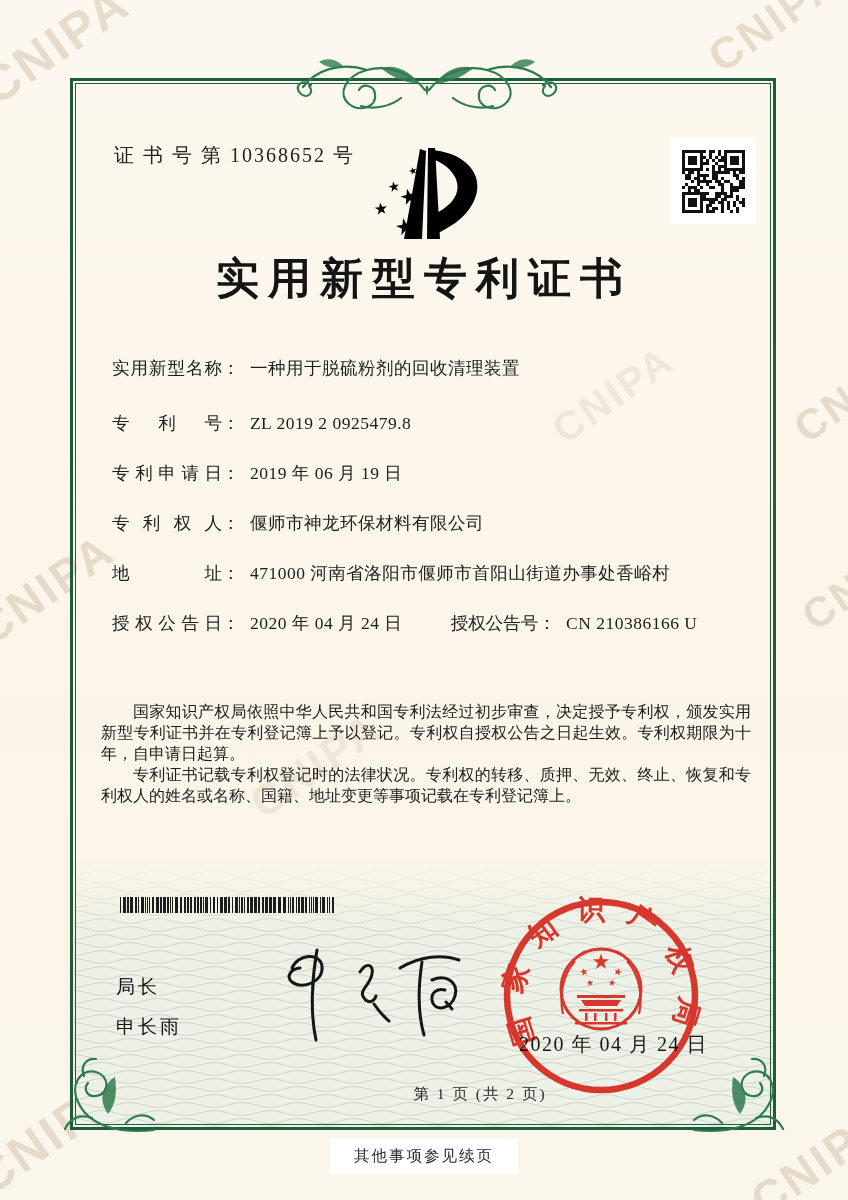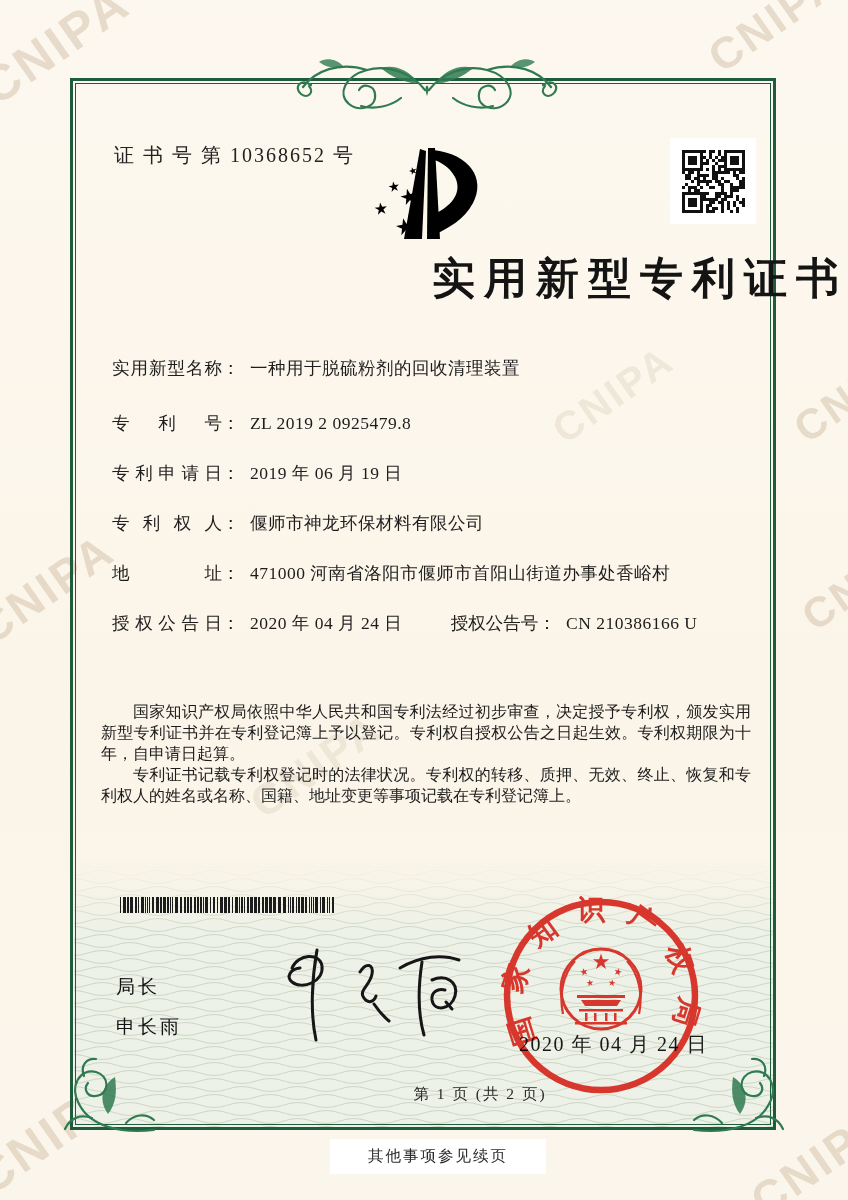--- a/index.html
+++ b/index.html
@@ -15,39 +15,39 @@
   .wm.faint{color:rgba(208,196,172,.30)}
   .frame{position:absolute;left:70px;top:78px;width:706px;height:1052px;border:3px solid var(--border-green);z-index:2}
   .frame-inner{position:absolute;inset:2px;border:1px solid var(--border-green)}
   .waves-wrap{position:absolute;left:74px;top:861px;width:700px;height:267px;z-index:2;overflow:hidden;background:#eef1e7}
   .waves-fade{position:absolute;left:74px;top:861px;width:700px;height:70px;z-index:2;
       background:linear-gradient(180deg,#fbf5e9 0%,rgba(251,245,233,0) 100%)}
   .content{position:absolute;inset:0;z-index:3}
   .cert-no{position:absolute;left:114px;top:142px;font-size:20px;letter-spacing:2px;color:#222}
   .logo{position:absolute;left:350px;top:134px;width:160px;height:120px}
   .qr-box{position:absolute;left:670px;top:138px;width:86px;height:86px;background:#fff;display:flex;align-items:center;justify-content:center}
-  .title{position:absolute;left:0;top:250px;width:848px;text-align:right;font-size:43px;font-weight:bold;
+  .title{position:absolute;left:0;top:250px;width:848px;text-align:center;font-size:43px;font-weight:bold;
          letter-spacing:9px;color:#141414}
   .fields{position:absolute;left:112px;top:356px;width:640px;font-size:17.5px;color:#1d1d1d}
   .frow{height:50px;line-height:24px;white-space:nowrap}
   .frow:first-child{margin-bottom:5px}
   .flabel{display:inline-block;width:110px;text-align:justify;text-align-last:justify;text-justify:inter-character;vertical-align:top}
   .fcolon{display:inline-block;vertical-align:top}
   .fvalue{display:inline-block;margin-left:6px;vertical-align:top;letter-spacing:.5px}
   .grant-no{display:inline-block;margin-left:44px;vertical-align:top}
   .paras{position:absolute;left:101px;top:701px;width:650px;font-size:16px;line-height:21px;color:#1c1c1c;text-align:justify}
   .paras p{text-indent:2em}
   .barcode{position:absolute;left:120px;top:897px}
   .director{position:absolute;left:116px;top:974px;font-size:19px;color:#111;letter-spacing:3px}
   .director div{margin-bottom:14px}
   .sig{position:absolute;left:262px;top:938px}
   .seal{position:absolute;left:501px;top:896px;width:200px;height:200px;mix-blend-mode:multiply;opacity:.93}
   .seal-date{position:absolute;left:519px;top:1031px;font-size:20px;color:#181818;letter-spacing:1.5px;z-index:4;mix-blend-mode:multiply}
   .pageno{position:absolute;left:70px;top:1084px;width:820px;text-align:center;font-size:15.5px;color:#2a2a2a;letter-spacing:2px;z-index:3}
-  .note{position:absolute;left:330px;top:1139px;background:#fff;padding:7px 38px;font-size:15.5px;color:#2a2a2a;letter-spacing:2px;z-index:3}
+  .note{position:absolute;left:330px;top:1139px;background:#fff;padding:7px 24px;font-size:15.5px;color:#2a2a2a;letter-spacing:2px;z-index:3}
   .orn-s{stroke:var(--orn-green);fill:none;stroke-width:2.2;stroke-linecap:round}
   .orn-f{fill:var(--orn-green)}
   .seal-stroke{stroke:var(--seal-red);fill:none}
   .seal-fill{fill:var(--seal-red)}
   .sigp{stroke:#161616;fill:none;stroke-width:3;stroke-linecap:round;stroke-linejoin:round}
   .top-orn{position:absolute;left:295px;top:56px;z-index:3}
   .corner{position:absolute;z-index:3}
 </style>
 </head>
 <body>

